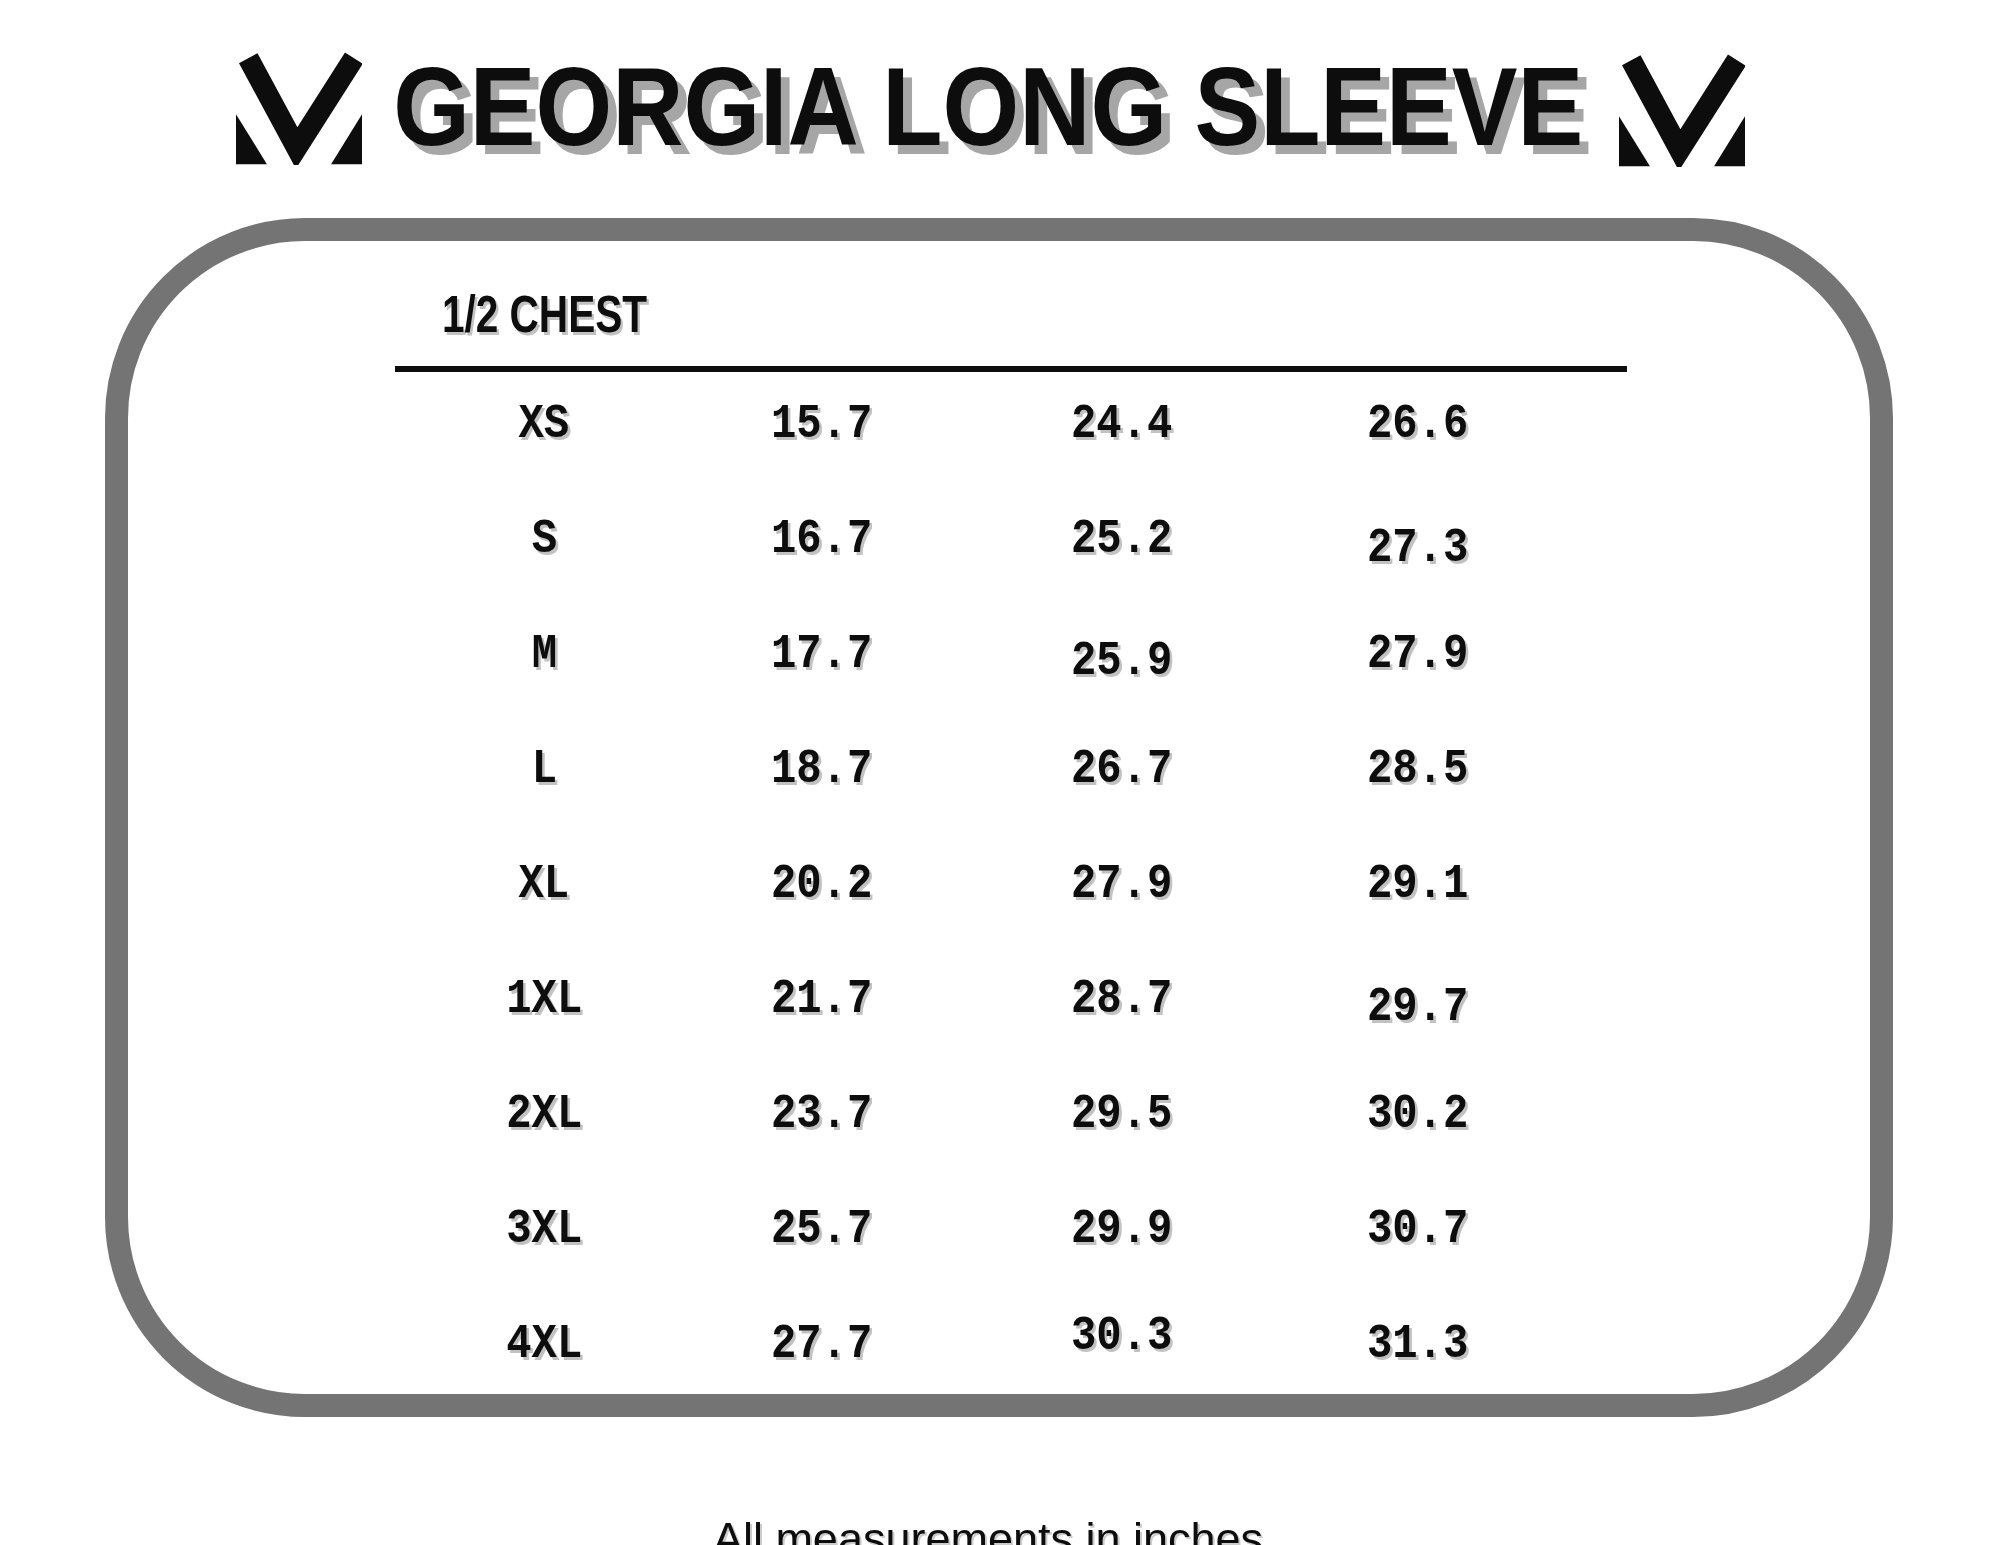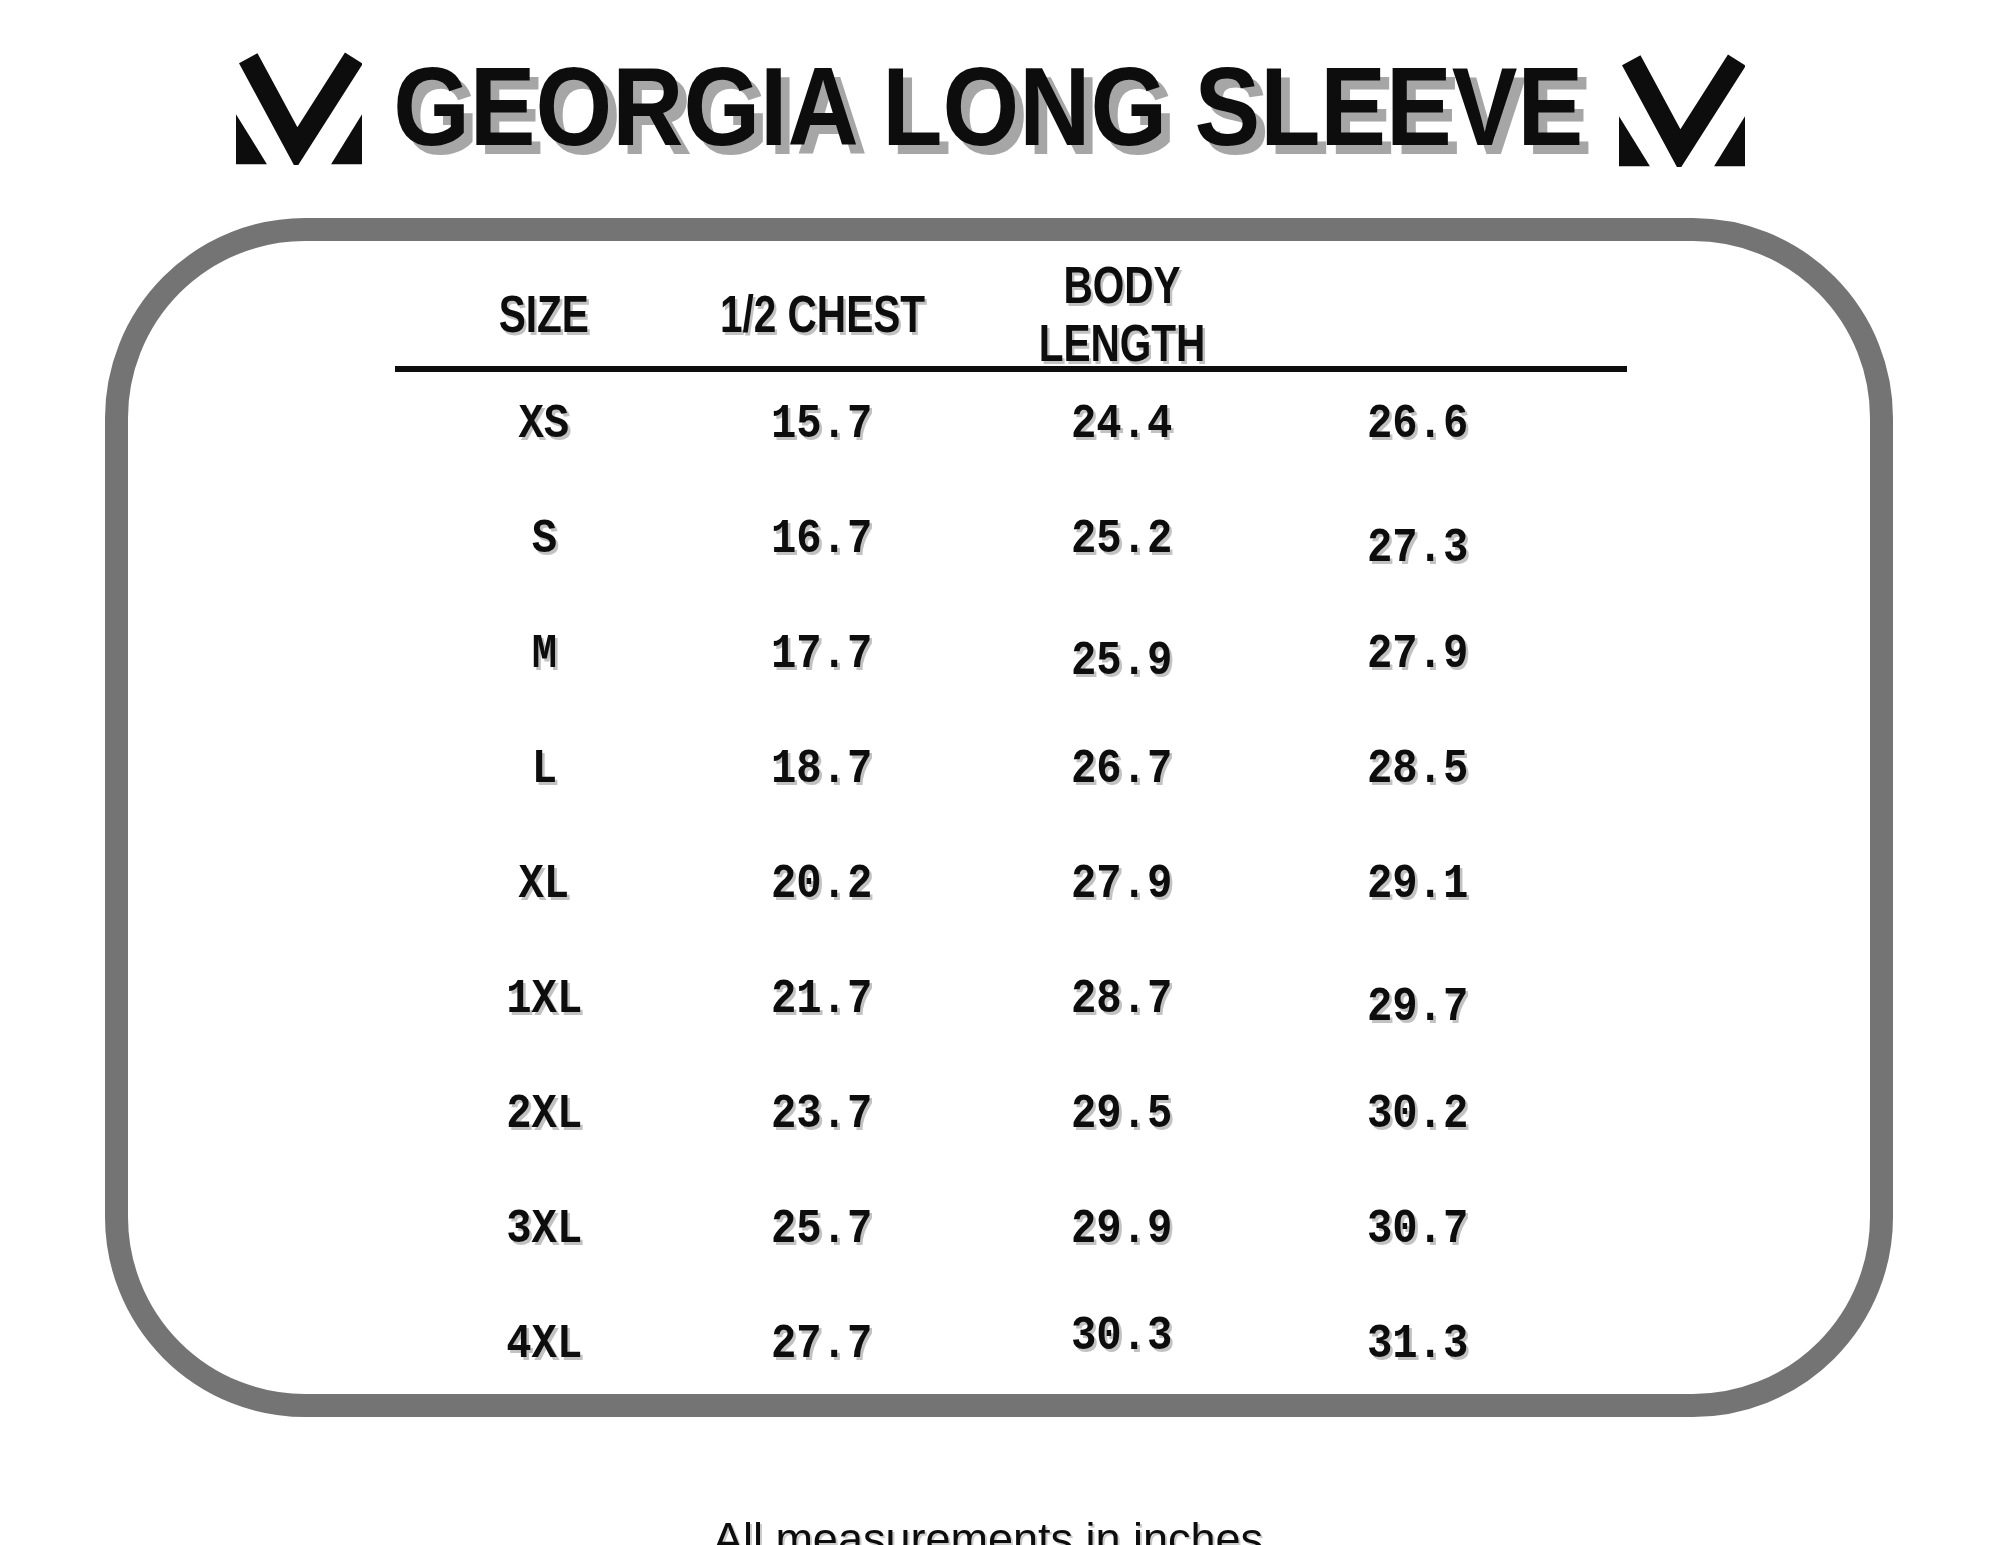--- a/index.html
+++ b/index.html
@@ -81,27 +81,21 @@
   <svg class="logo logo-right" viewBox="0 0 108 100" aria-hidden="true">
     <path d="M10.5 9 L52 86 L101 9" fill="none" stroke="#0d0d0d" stroke-width="18" stroke-linejoin="miter" stroke-linecap="butt"></path>
     <polygon points="0,57 0,100 26.5,100" fill="#0d0d0d"></polygon>
     <polygon points="108,57 108,100 81.5,100" fill="#0d0d0d"></polygon>
   </svg>
 
   <div class="panel"></div>
 
   <div class="thead">
     <div class="hcell">
-      <span>SIZE</span>
-    </div>
-    <div class="hcell">
       <span>1/2 CHEST</span>
-    </div>
-    <div class="hcell wrap">
-      <span>BODY LENGTH</span>
     </div>
   </div>
 
   <div class="header-rule"></div>
 
   <div class="tbody">
       <div class="trow"><div class="cell">
           <span>XS</span>
         </div><div class="cell">
           <span>15.7</span>

